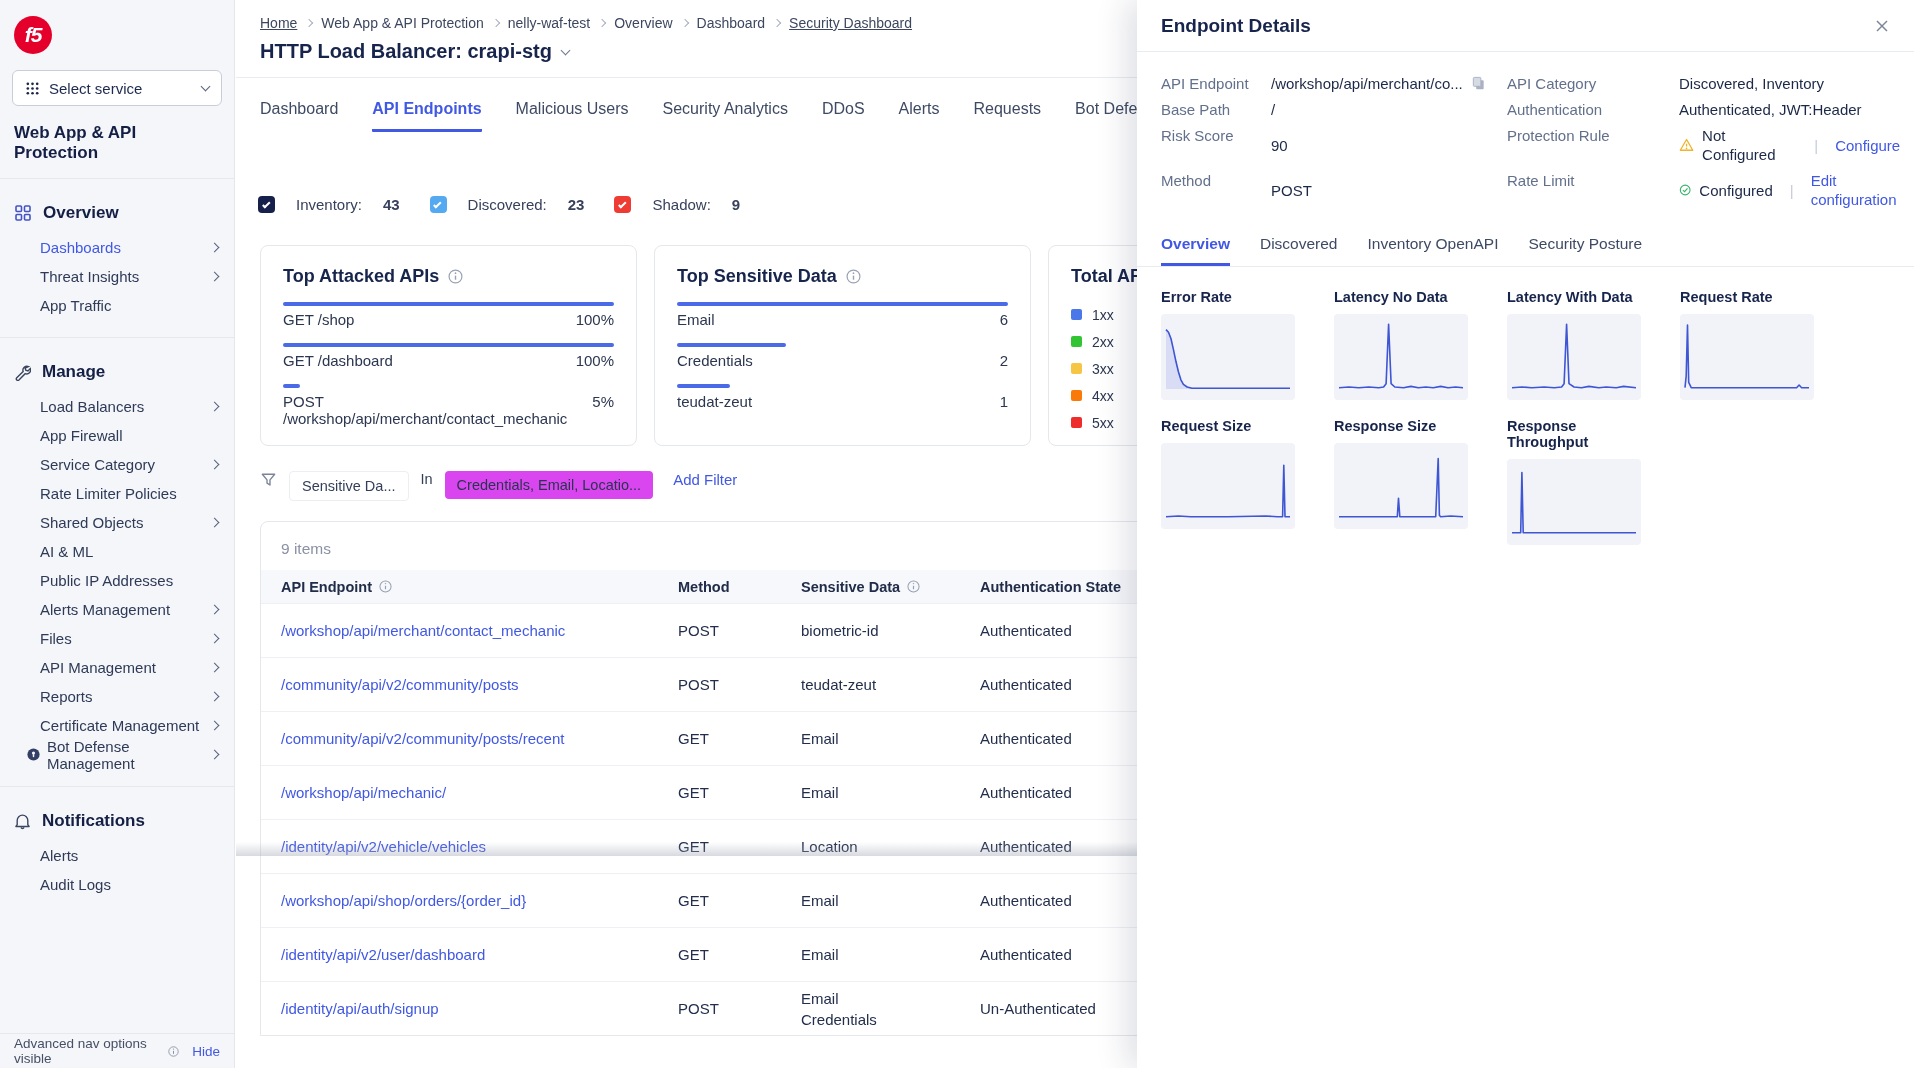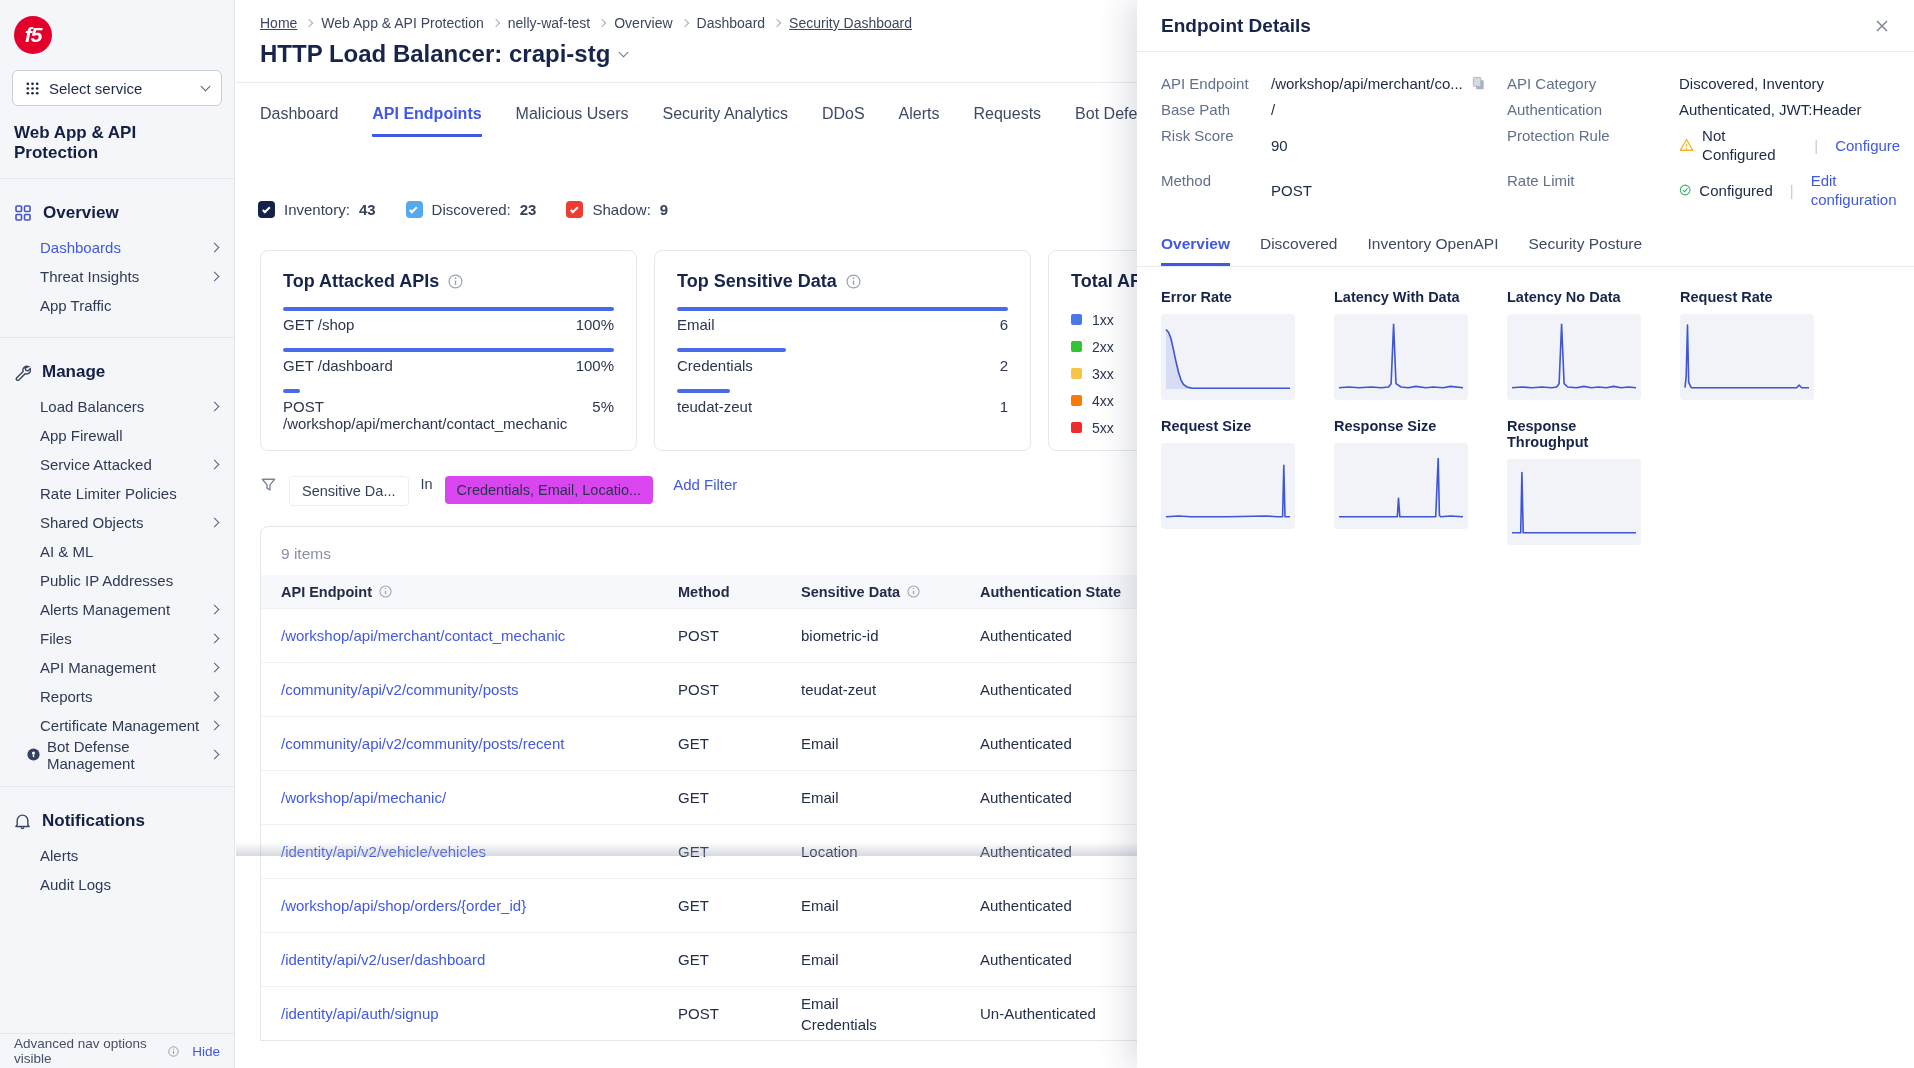--- a/index.html
+++ b/index.html
@@ -38,30 +38,30 @@
     padding:0 14px; font-size:13.5px; color:#454f66; background:#f5f6f9; }
   .sb-foot .hide { color:#4058e3; margin-left:6px; cursor:pointer; }
 
   
   #main { position:absolute; left:236px; top:0; right:0; height:856px; background:#fff; }
   .crumbs { display:flex; align-items:center; gap:9px; padding:15px 0 0 24px;
     font-size:14px; color:#3c475f; }
   .crumbs .link { cursor:pointer; }
   .crumbs .u { text-decoration:underline; }
   .lb-title { display:flex; align-items:center; gap:10px; padding:9px 0 0 24px;
-    font-size:24px; font-weight:600; color:#17244c; }
+    font-size:20px; font-weight:600; color:#17244c; }
   .hdr-line { border-top:1px solid #e9ebf1; margin-top:14px; }
   .tabbar { display:flex; gap:34px; padding:22px 0 0 24px; font-size:16px; color:#3e4a63; }
   .tab { padding-bottom:11px; cursor:pointer; }
   .tab.active { color:#4058e3; font-weight:bold; border-bottom:3px solid #4058e3;
     border-radius:1px; }
 
   .cbx-row { display:flex; align-items:center; gap:30px; padding:64px 0 0 22px;
     font-size:15px; color:#37415c; }
-  .cbx-item { display:flex; align-items:center; gap:9px; cursor:pointer; }
+  .cbx-item { display:flex; align-items:center; gap:21px; cursor:pointer; }
   .cbx { width:17px; height:17px; border-radius:4px; display:flex; align-items:center;
     justify-content:center; }
   .cbx i { display:block; width:8px; height:4px; border-left:2px solid #fff;
     border-bottom:2px solid #fff; transform:rotate(-45deg) translate(0,-1px); }
   .cbx-row b { font-weight:bold; }
 
   .cards { display:flex; gap:17px; padding:32px 0 0 24px; }
   .card { width:377px; height:201px; background:#fff; border:1px solid #e4e7ec;
     border-radius:8px; padding:20px 22px; }
   .card-title { display:flex; align-items:center; gap:9px; font-size:18px;
@@ -190,21 +190,21 @@
   </div>
   <div class="sb-items">
     <div class="sb-item">
       <span class="lbl">Load Balancers</span>
       <span class="chev"></span>
       </div>
     <div class="sb-item">
       <span class="lbl">App Firewall</span>
       </div>
     <div class="sb-item">
-      <span class="lbl">Service Attacked</span>
+      <span class="lbl">Service Category</span>
       <span class="chev"></span>
       </div>
     <div class="sb-item">
       <span class="lbl">Rate Limiter Policies</span>
       </div>
     <div class="sb-item">
       <span class="lbl">Shared Objects</span>
       <span class="chev"></span>
       </div>
     <div class="sb-item">
@@ -588,29 +588,29 @@
 
   <div class="charts">
     <div class="chart-cell">
       <div class="chart-title">Error Rate</div>
       <div class="chart-box"><svg width="134" height="86">
             <polygon points="5.0,15.6 7.5,18.2 10.0,24.8 12.4,35.4 14.9,47.3 17.4,57.8 19.9,65.8 22.4,70.4 26.1,73.0 31.0,74.3 129.0,74.3 129,75 5,75" fill="rgba(84,106,230,0.16)"></polygon>
             <polyline points="5.0,15.6 7.5,18.2 10.0,24.8 12.4,35.4 14.9,47.3 17.4,57.8 19.9,65.8 22.4,70.4 26.1,73.0 31.0,74.3 129.0,74.3" fill="none" stroke="#3e55d4" stroke-width="1.6" stroke-linejoin="round"></polyline>
           </svg></div>
       </div>
     <div class="chart-cell">
+      <div class="chart-title">Latency No Data</div>
+      <div class="chart-box"><svg width="134" height="86">
+            <polyline points="5.0,73.7 14.9,73.0 24.8,73.7 34.8,73.0 44.7,73.7 49.6,73.0 52.1,69.7 54.6,10.3 57.1,69.7 60.8,73.0 69.5,73.7 76.9,72.4 84.4,73.7 91.8,73.0 99.2,73.7 106.7,72.4 114.1,73.7 121.6,73.0 129.0,73.7" fill="none" stroke="#3e55d4" stroke-width="1.6" stroke-linejoin="round"></polyline>
+          </svg></div>
+      </div>
+    <div class="chart-cell">
       <div class="chart-title">Latency With Data</div>
       <div class="chart-box"><svg width="134" height="86">
             <polyline points="5.0,73.7 14.9,73.0 24.8,73.7 37.2,73.0 47.2,73.7 54.6,73.0 57.1,69.7 59.6,10.3 62.0,69.7 67.0,73.0 74.4,73.7 81.9,72.4 91.8,73.7 99.2,73.0 109.2,73.7 116.6,72.4 129.0,73.7" fill="none" stroke="#3e55d4" stroke-width="1.6" stroke-linejoin="round"></polyline>
-          </svg></div>
-      </div>
-    <div class="chart-cell">
-      <div class="chart-title">Latency No Data</div>
-      <div class="chart-box"><svg width="134" height="86">
-            <polyline points="5.0,73.7 14.9,73.0 24.8,73.7 34.8,73.0 44.7,73.7 49.6,73.0 52.1,69.7 54.6,10.3 57.1,69.7 60.8,73.0 69.5,73.7 76.9,72.4 84.4,73.7 91.8,73.0 99.2,73.7 106.7,72.4 114.1,73.7 121.6,73.0 129.0,73.7" fill="none" stroke="#3e55d4" stroke-width="1.6" stroke-linejoin="round"></polyline>
           </svg></div>
       </div>
     <div class="chart-cell">
       <div class="chart-title">Request Rate</div>
       <div class="chart-box"><svg width="134" height="86">
             <polyline points="5.0,73.7 6.2,61.8 7.5,11.0 8.7,68.4 11.2,73.7 42.2,73.7 79.4,73.7 116.6,73.7 119.1,71.0 121.6,73.7 129.0,73.7" fill="none" stroke="#3e55d4" stroke-width="1.6" stroke-linejoin="round"></polyline>
           </svg></div>
       </div>
     <div class="chart-cell">
       <div class="chart-title">Request Size</div>

